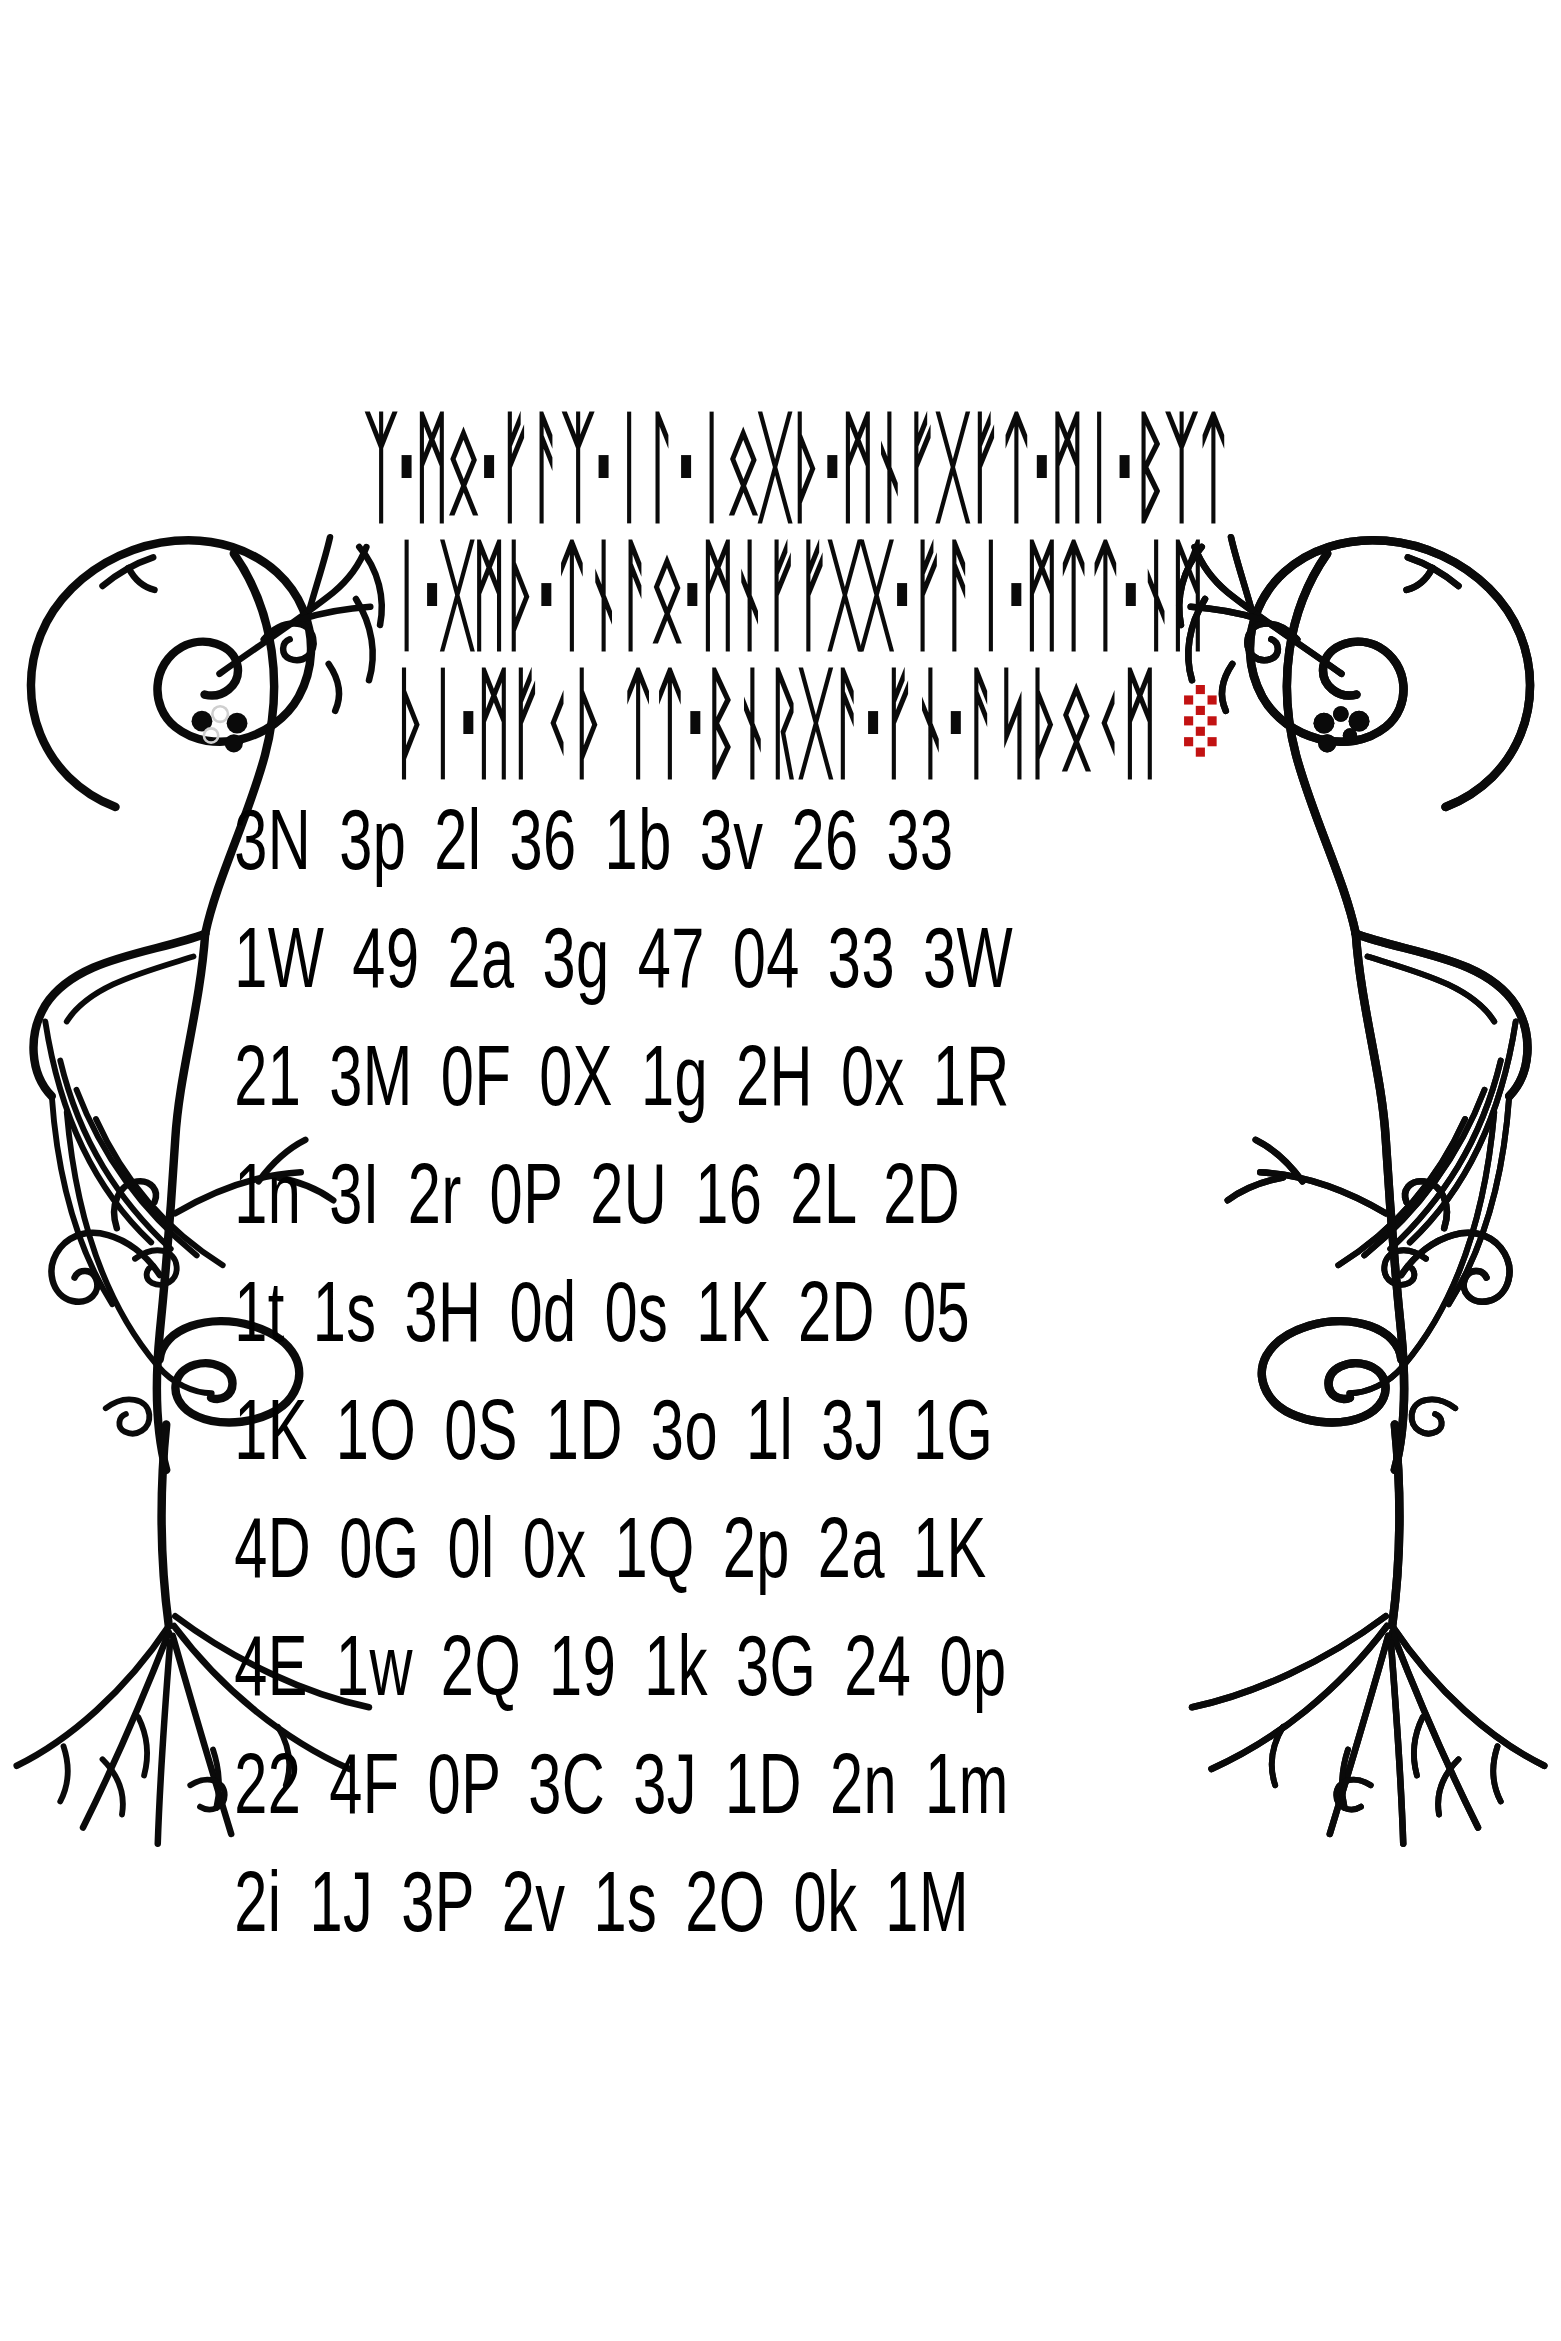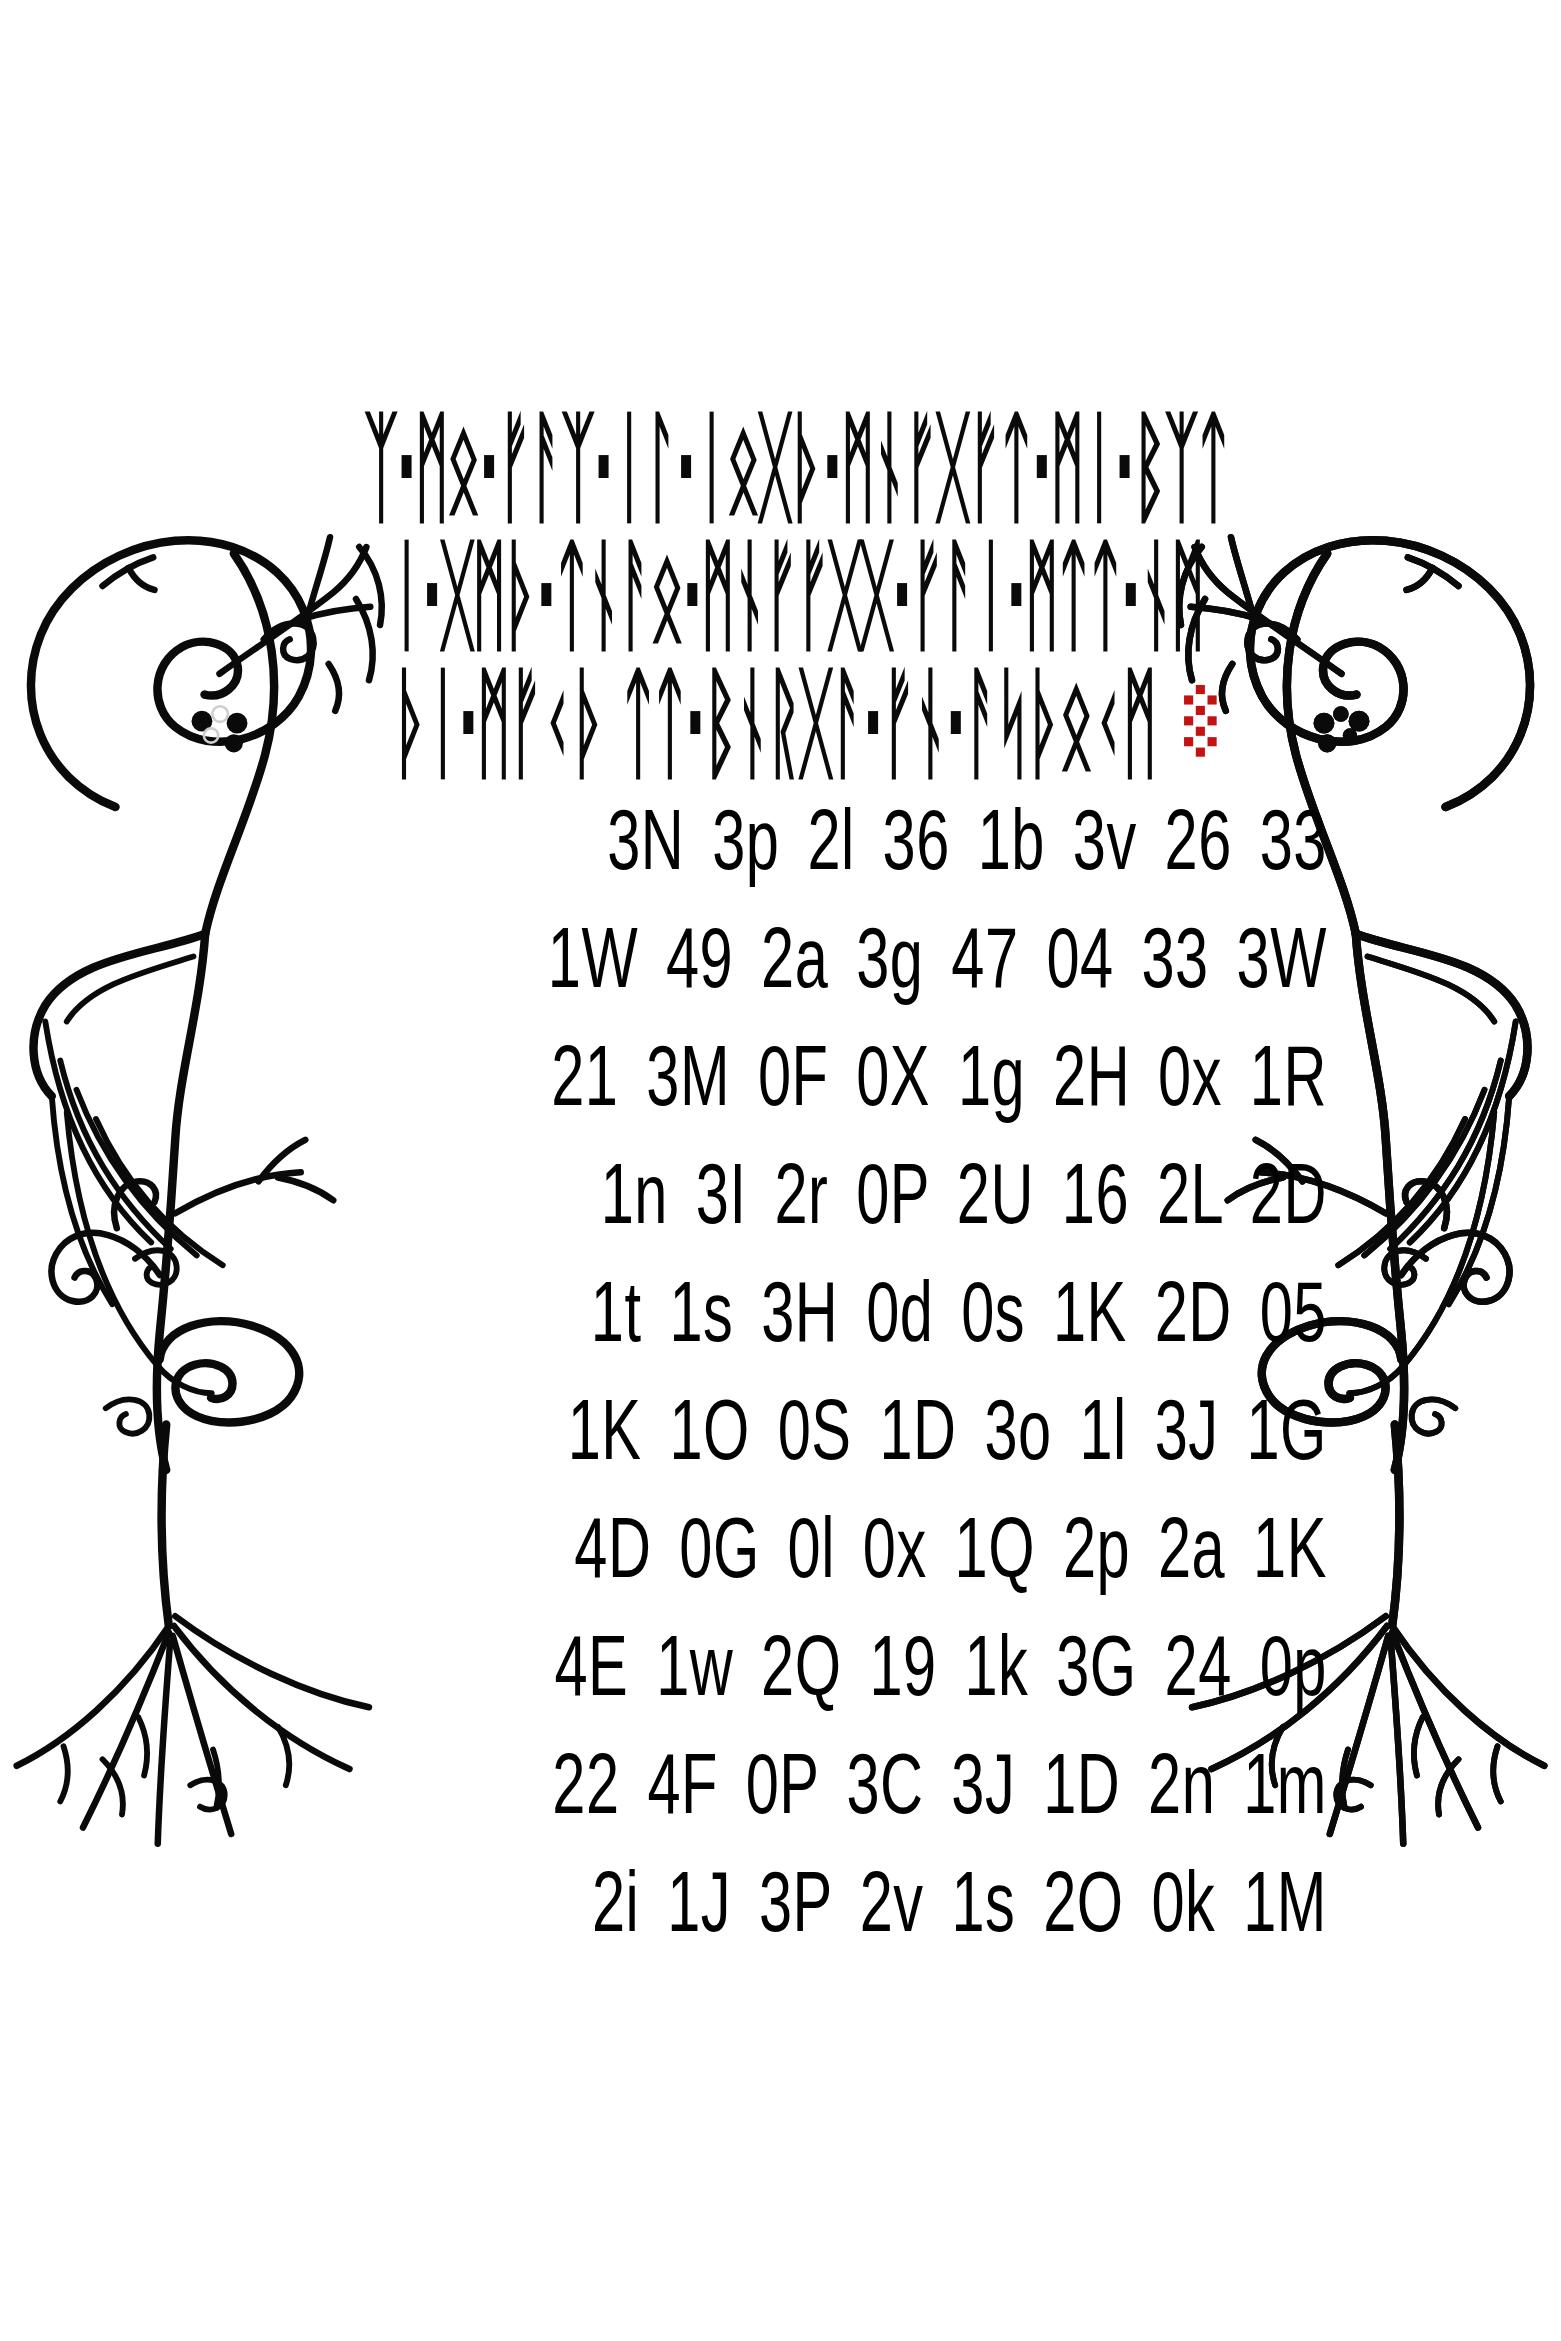--- a/index.html
+++ b/index.html
@@ -30,21 +30,21 @@
     transform:scale(0.95, 2.02); transform-origin:center center;
   }
   .rune-line-3-wrap {
     height:128px; display:flex; align-items:center; justify-content:center; gap:9px;
   }
   .rune-line-3-wrap .rune-line { height:128px; }
   .red-glyph { width:34px; height:73px; flex:0 0 auto; margin-top:-3.9px; }
   .red-glyph rect { fill:var(--accent-red); }
 
   
-  .codes { position:absolute; top:781px; left:0; right:0; text-align:right; color:#000; }
+  .codes { position:absolute; top:781px; left:0; right:0; text-align:left; color:#000; }
   .code-row {
     height:118px; line-height:118px; white-space:nowrap;
     font-size:85px; letter-spacing:0.7px; word-spacing:15.6px;
     transform:scaleX(0.70); transform-origin:center center;
   }
 </style>
 </head>
 <body style="background: rgb(255, 255, 255);">
 
 <div class="page">

